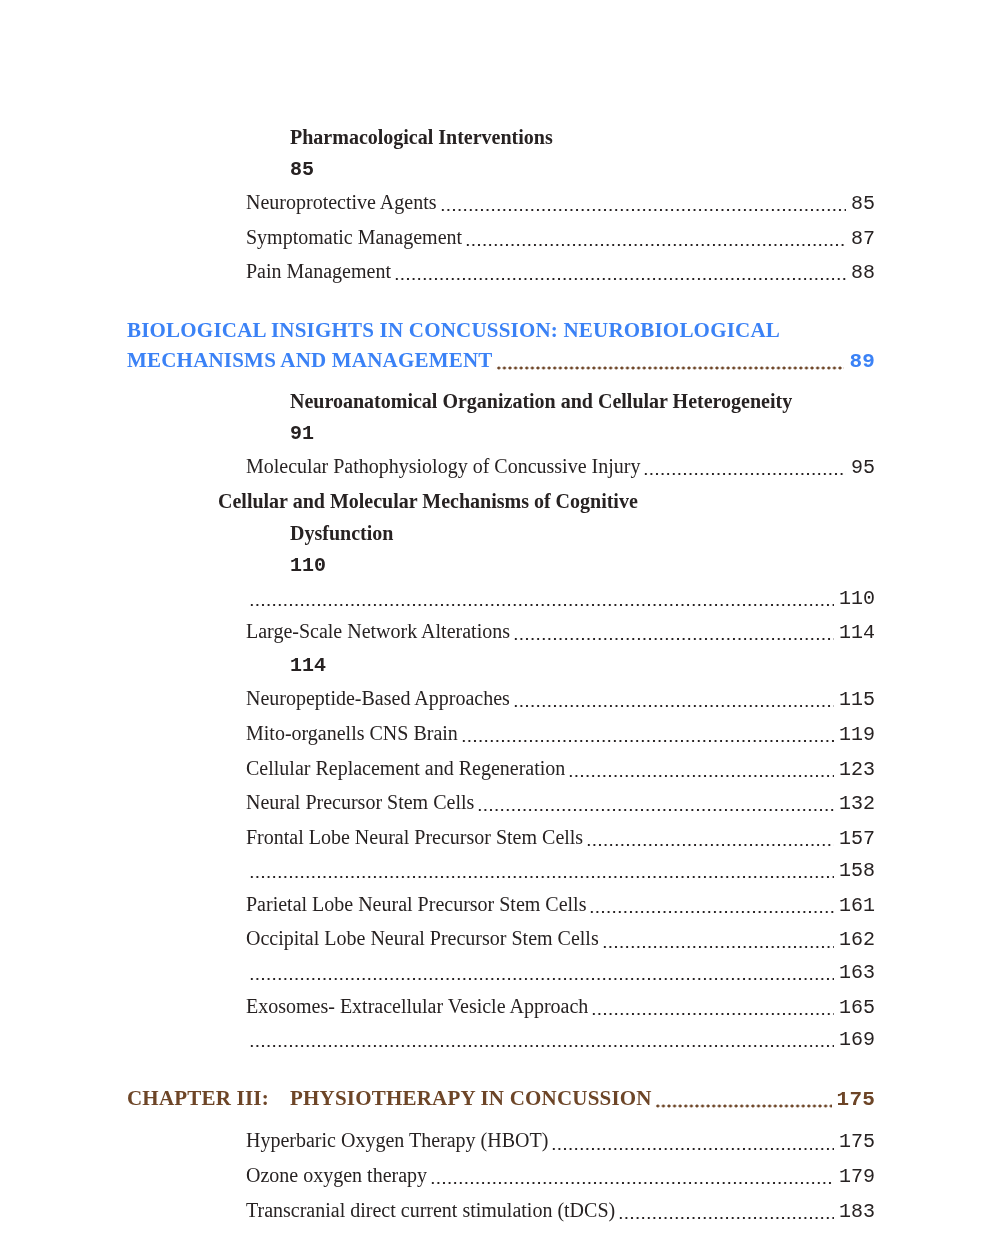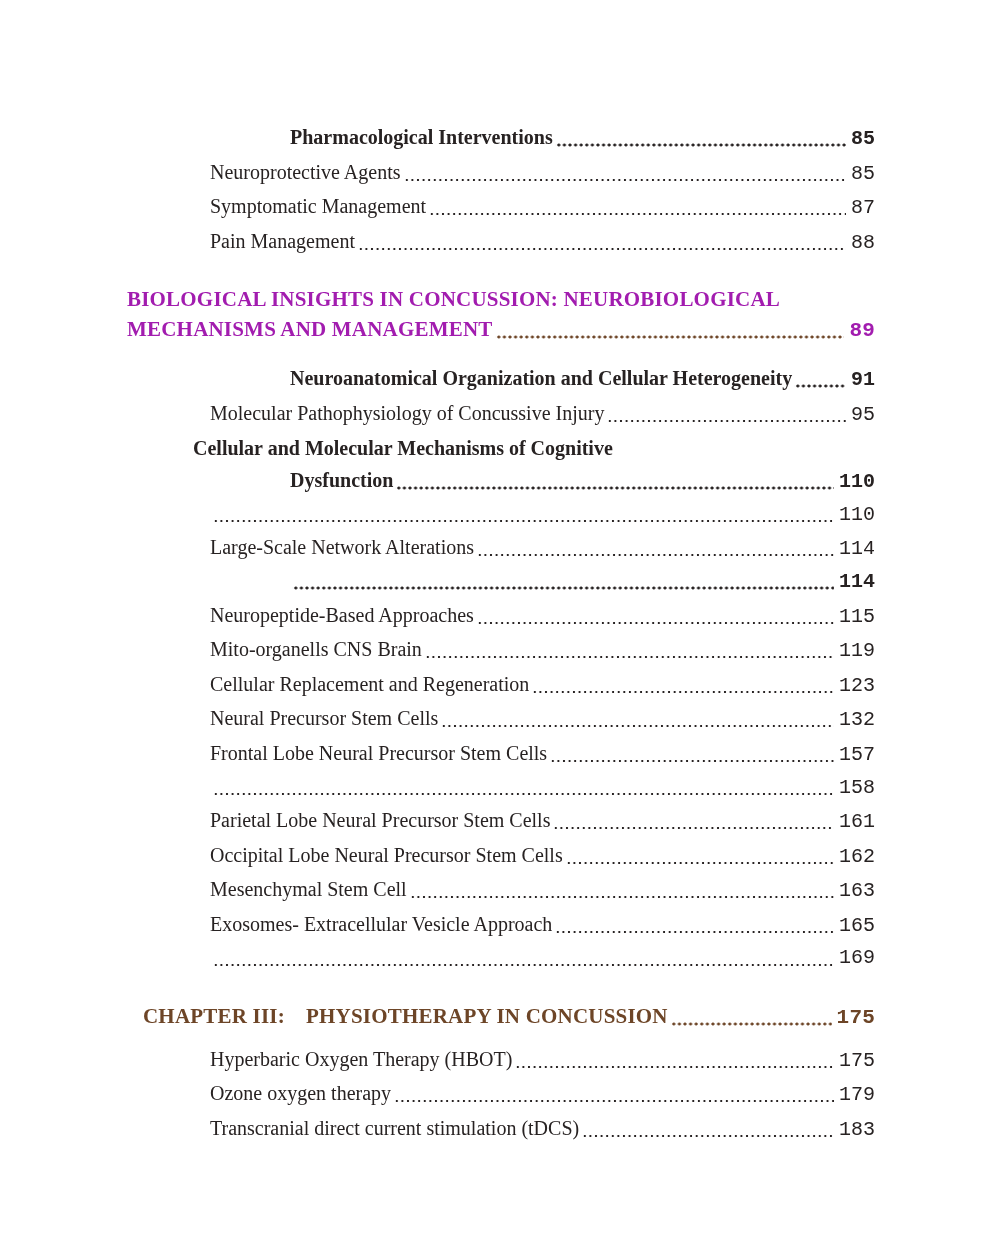--- a/index.html
+++ b/index.html
@@ -16,68 +16,67 @@
   }
   
   .row {
     display: flex;
     align-items: baseline;
     font-size: 20px;
     line-height: 32.6px;
     --dotc: #272222;
     --dotr: 1.05px;
   }
-  .l1 { margin-left: 163px; }
-  .l2 { margin-left: 83px; }
+  .l1 { margin-left: 163px; flex-direction: column; }
+  .l2 { margin-left: 119px; }
   .bold { font-weight: bold; --dotr: 1.3px; }
   .brown { color: #6d4527; --dotc: #6d4527; }
   .t { white-space: nowrap; }
   .pg { white-space: nowrap; font-family: Liberation Mono, monospace; }
   
   .leader {
     flex: 1 1 auto;
     align-self: stretch;
     margin-left: 2px;
     margin-right: 5px;
     background-image: radial-gradient(circle, var(--dotc) var(--dotr), rgba(0,0,0,0) calc(var(--dotr) + 0.45px));
     background-size: 5.6px 6px;
     background-repeat: repeat-x;
     background-position: left 1px bottom 7.5px;
     min-width: 12px;
   }
   
   .heading-group {
     margin-top: 25px;
-    margin-bottom: 16px;
-    color: #a21caf;
+    margin-bottom: 8px;
+    color: #3b82f6;
     font-weight: bold;
   }
   .heading-group .hline1,
   .heading-group .row {
     font-size: 21px;
     line-height: 30px;
     letter-spacing: 0.2px;
   }
   .heading-group .row { --dotc: #6d4527; --dotr: 1.3px; }
   .heading-group .leader { background-position: left 1px bottom 6px; }
   
   .wrap-group .wline1 {
     font-size: 20px;
     line-height: 32.6px;
     font-weight: bold;
-    margin-left: 66px;
+    margin-left: 91px;
     white-space: nowrap;
   }
   
   .chapter {
     margin-top: 25px;
     margin-bottom: 8px;
     font-size: 21px;
     letter-spacing: 0.2px;
-    margin-left: 16px;
   }
   .chap-label { flex: 0 0 163px; white-space: nowrap; }
 </style>
 </head>
 <body>
 
 <div class="page">
 
   <div class="row l1 bold">
     <span class="t">Pharmacological Interventions</span>
@@ -175,21 +174,20 @@
     <span class="t">Parietal Lobe Neural Precursor Stem Cells</span>
     <span class="leader"></span>
     <span class="pg">161</span>
   </div>
   <div class="row l2">
     <span class="t">Occipital Lobe Neural Precursor Stem Cells</span>
     <span class="leader"></span>
     <span class="pg">162</span>
   </div>
   <div class="row l2">
-    <span class="t">Mesenchymal Stem Cell</span>
     <span class="leader"></span>
     <span class="pg">163</span>
   </div>
   <div class="row l2">
     <span class="t">Exosomes- Extracellular Vesicle Approach</span>
     <span class="leader"></span>
     <span class="pg">165</span>
   </div>
   <div class="row l2">
     <span class="leader"></span>

